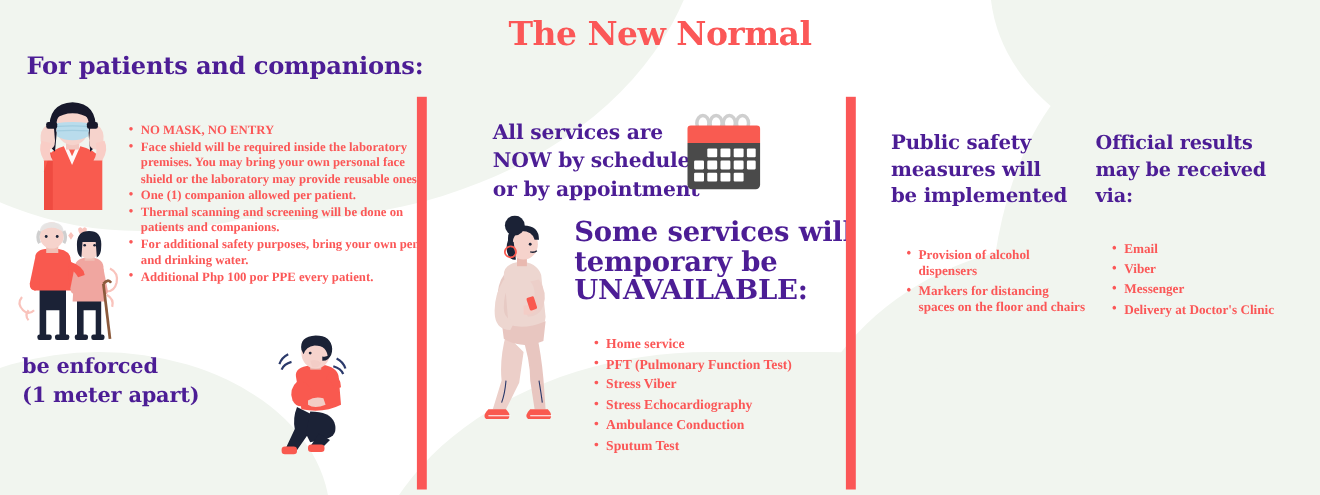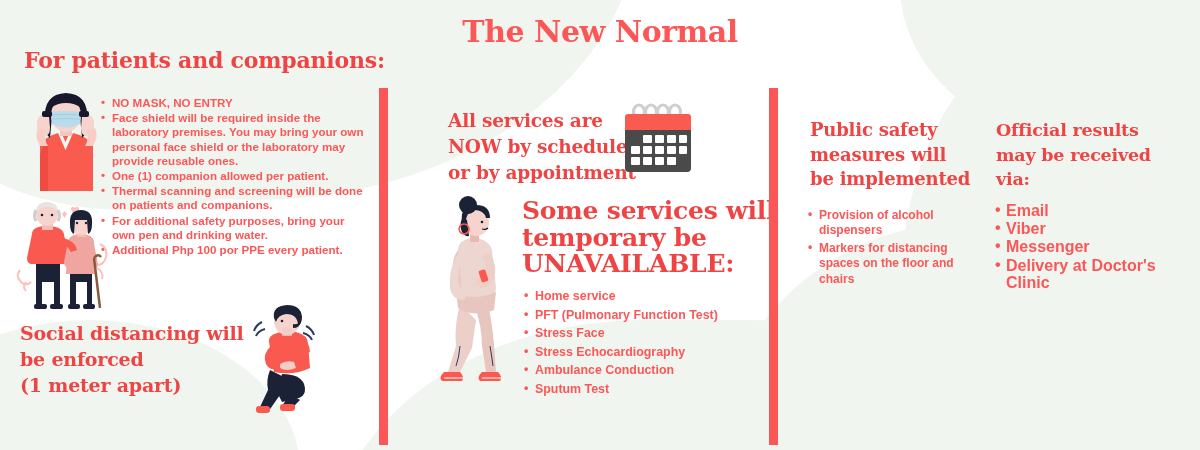--- a/index.html
+++ b/index.html
@@ -19,36 +19,36 @@
   #blob-tr{right:-120px;top:-180px;width:420px;height:330px;border-radius:50%;}
   #blob-right{right:-60px;top:40px;width:360px;height:470px;border-radius:45% 0 0 40%/60% 0 0 50%;}
   #blob-br{right:-40px;bottom:-150px;width:520px;height:380px;border-radius:50% 45% 0 0/60% 55% 0 0;}
   #blob-bm{left:330px;bottom:-130px;width:700px;height:260px;border-radius:45% 40% 0 0/90% 85% 0 0;}
   #blob-bl{left:-120px;bottom:-170px;width:420px;height:300px;border-radius:50%;}
 
   .content{position:relative;z-index:3;}
   .heading{
     font-family:"DejaVu Serif", serif;
     font-weight:bold;
-    color:#ef4444;
+    color:#4c1d95;
     line-height:1.18;
     letter-spacing:-0.2px;
   }
   .title{
     position:absolute;left:0;right:0;top:14px;
     text-align:center;
     font-family:"DejaVu Serif", serif;
     font-weight:bold;
     font-size:30px;
     color:#fb5757;
     letter-spacing:-0.5px;
   }
   ul.bullets{
-    margin:0;padding:0;list-style:none;
-    font-family:Liberation Sans, sans-serif;
+    margin:16px;padding:0;list-style:none;
+    font-family:Liberation Serif, serif;
     font-weight:bold;
     color:#fb5757;
   }
   ul.bullets li{
     position:relative;
     padding-left:11px;
     margin-bottom:1px;
   }
   ul.bullets li:before{
     content:"\2022";
@@ -70,21 +70,21 @@
   #col2-sub{position:absolute;left:522px;top:198px;font-size:25px;line-height:26.5px;}
   #col2-list{position:absolute;left:524px;top:288px;width:230px;font-size:12.4px;line-height:17.5px;}
 
   
   #col3-title{position:absolute;left:810px;top:118px;font-size:18px;line-height:24.5px;}
   #col3-list{position:absolute;left:808px;top:208px;width:165px;font-size:12px;line-height:15.4px;}
   #col3-list li{margin-bottom:2px;}
 
   
   #col4-title{position:absolute;left:996px;top:118px;font-size:17.5px;line-height:24.5px;}
-  #col4-list{position:absolute;left:995px;top:202px;width:190px;font-size:16px;line-height:17.2px;}
+  #col4-list{position:absolute;left:995px;top:202px;width:190px;font-size:12px;line-height:17.2px;}
 
   
   .illus{position:absolute;z-index:3;}
 
   
   #fig-mask{left:18px;top:86px;width:95px;height:105px;}
 
   
   #fig-couple{left:14px;top:196px;width:105px;height:122px;}
 
@@ -193,21 +193,20 @@
       <circle cx="72" cy="27" r="1.2" fill="#1b2236"></circle>
 
       <path d="M50 42 Q62 46 63 54 L57 56 Q54 50 48 48 Z" fill="#f9594f"></path>
 
       <path d="M80 62 L86 112" stroke="#8b5a3c" stroke-width="2.5" fill="none"></path>
       <path d="M80 62 q4 -5 7 -1" stroke="#8b5a3c" stroke-width="2.5" fill="none"></path>
     </svg>
   </div>
 
   <div class="heading content" id="col1-social">
-    <div>Social distancing will</div>
     <div>be enforced</div>
     <div>(1 meter apart)</div>
   </div>
 
   <div class="illus" id="fig-cough">
     <svg viewBox="0 0 100 115" width="100" height="115">
 
       <path d="M24 20 q-6 3 -8 9" stroke="#2b3a6b" stroke-width="2" fill="none"></path>
       <path d="M27 27 q-7 2 -9 7" stroke="#2b3a6b" stroke-width="2" fill="none"></path>
       <path d="M68 24 q6 3 8 9" stroke="#2b3a6b" stroke-width="2" fill="none"></path>
@@ -319,21 +318,21 @@
 
   <div class="heading content" id="col2-sub">
     <div>Some services will</div>
     <div>temporary be</div>
     <div>UNAVAILABLE:</div>
   </div>
 
   <ul class="bullets content" id="col2-list">
     <li>Home service</li>
     <li>PFT (Pulmonary Function Test)</li>
-    <li>Stress Face</li>
+    <li>Stress Viber</li>
     <li>Stress Echocardiography</li>
     <li>Ambulance Conduction</li>
     <li>Sputum Test</li>
   </ul>
 
   <div class="heading content" id="col3-title">
     <div>Public safety</div>
     <div>measures will</div>
     <div>be implemented</div>
   </div>

